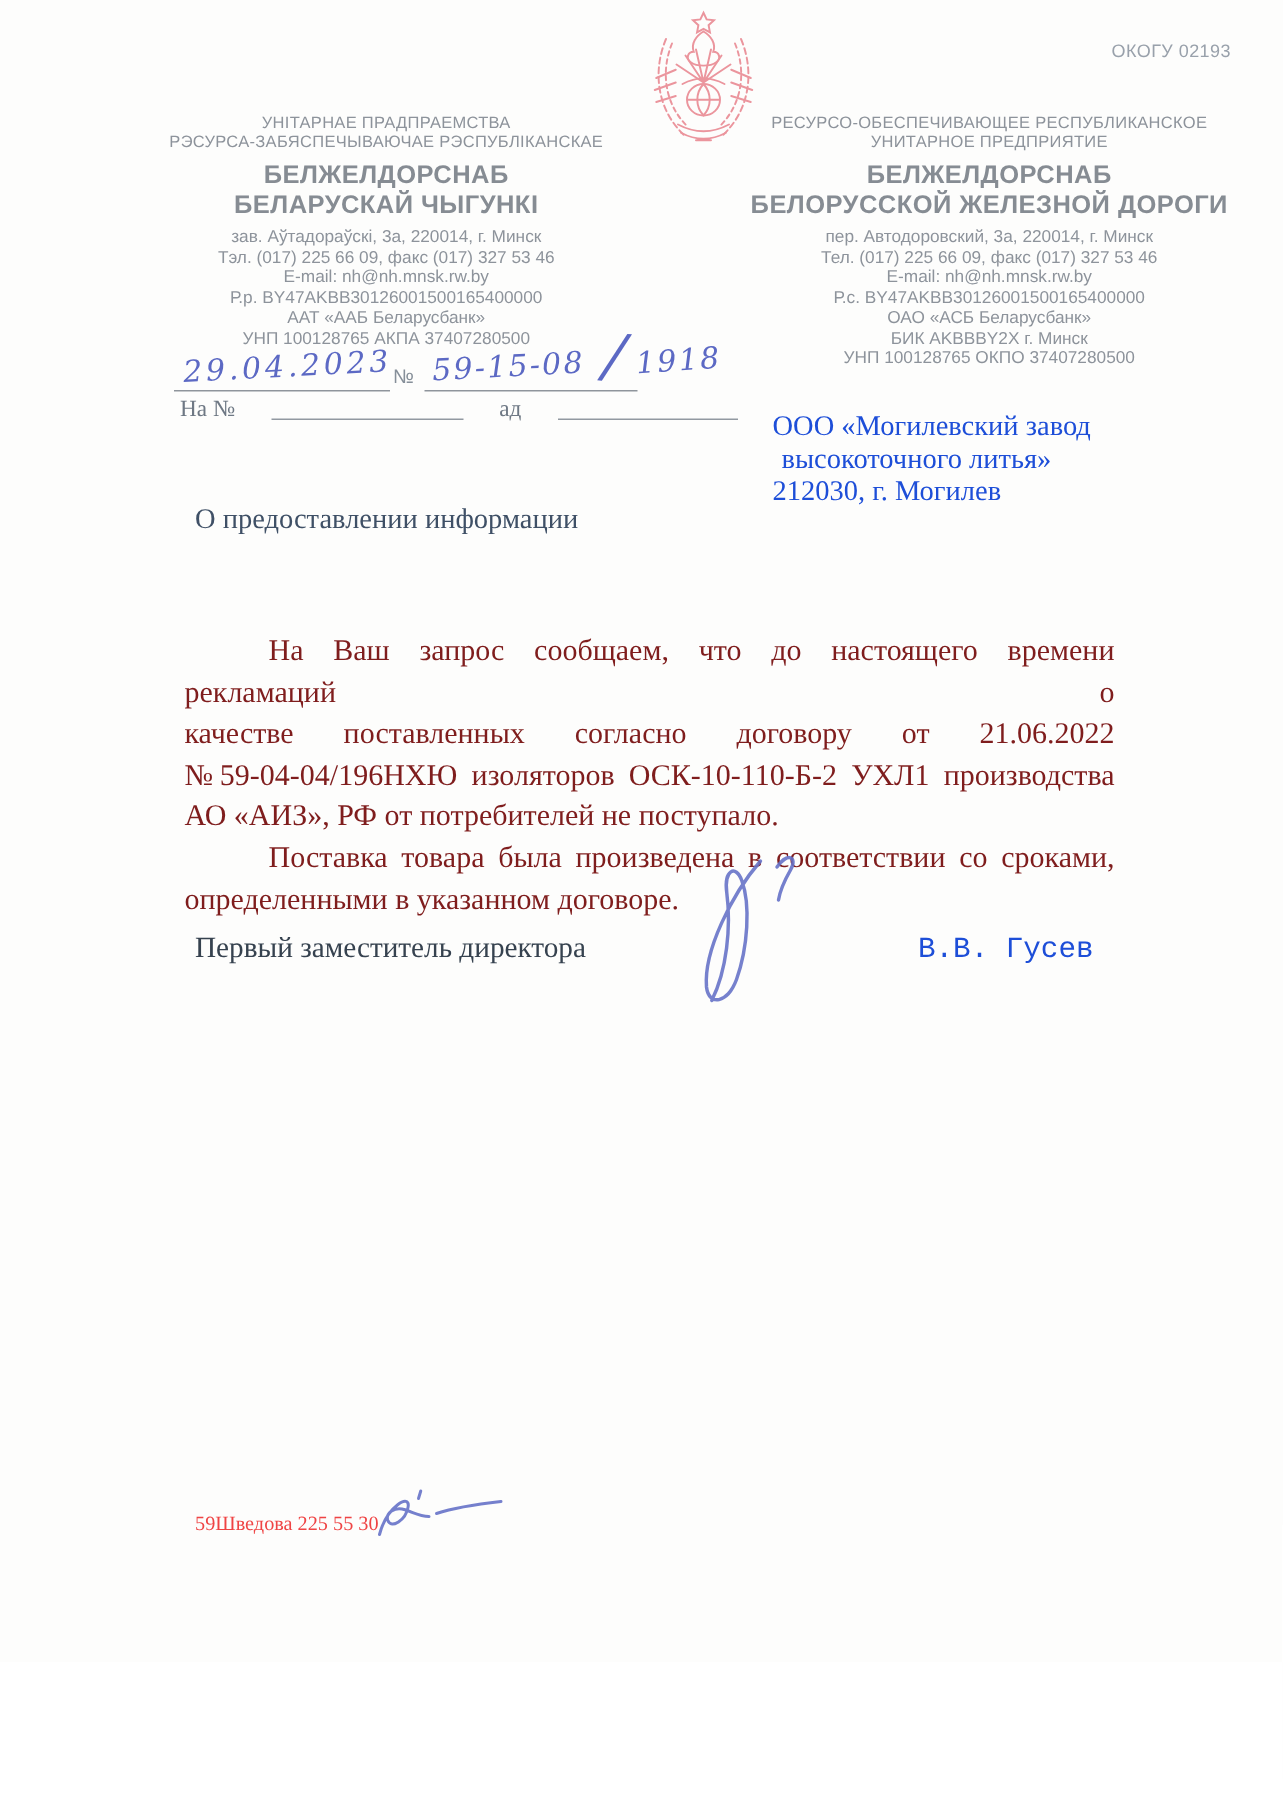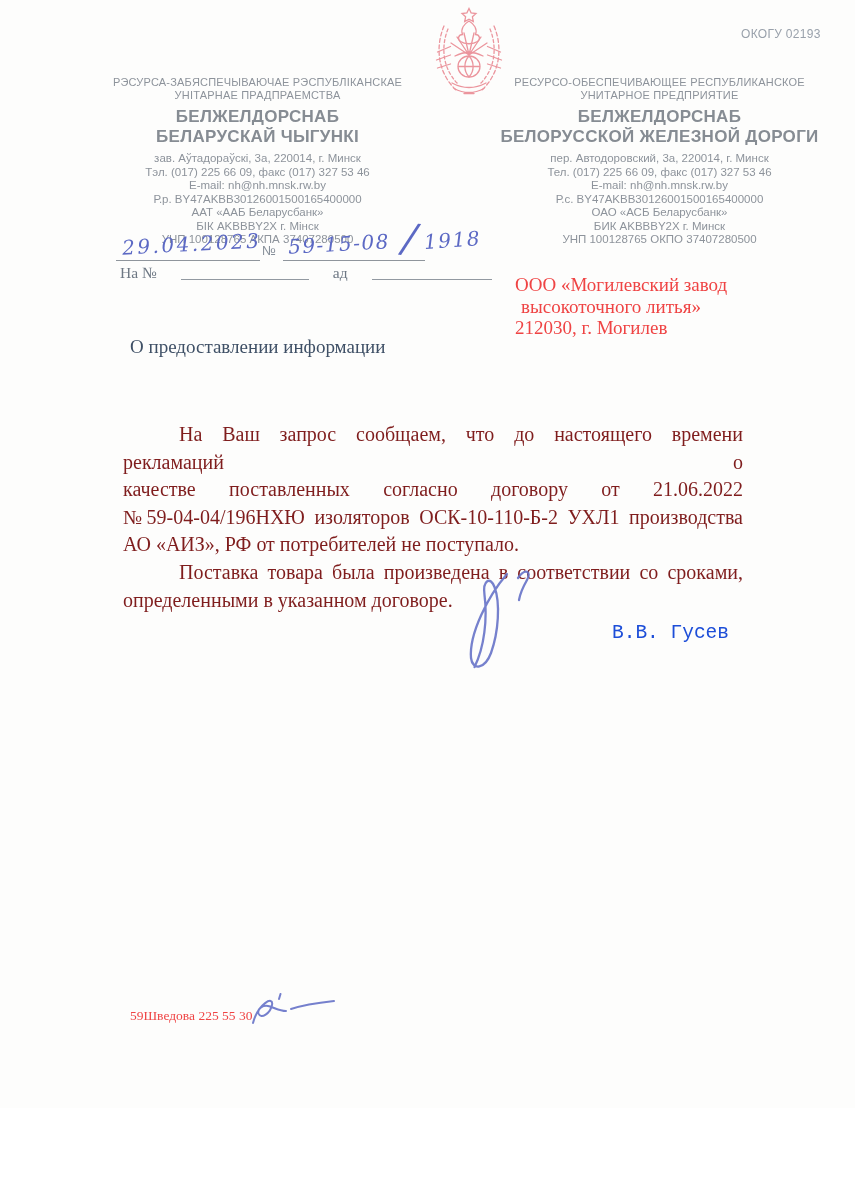--- a/index.html
+++ b/index.html
@@ -27,21 +27,21 @@
   .ref-uline2{position:absolute;left:283px;top:260px;width:142px;border-top:1.4px solid #8f959c;}
   .hw-number{position:absolute;left:288px;top:232px;font-size:20px;letter-spacing:1.5px;transform:rotate(-3deg);}
   .hw-slash{position:absolute;left:403px;top:215px;font-size:40px;font-style:italic;transform:rotate(6deg);font-weight:300;}
   .hw-suffix{position:absolute;left:424px;top:228px;font-size:20px;letter-spacing:1.5px;transform:rotate(-4deg);}
   
   .ref2{position:absolute;left:120px;top:264px;display:flex;align-items:flex-start;gap:24px;color:#6e7884;font-size:15.5px;}
   .ref2 .ul{display:inline-block;height:15px;border-bottom:1.4px solid #9299a1;}
   .ref2 .ul1{width:128px;}
   .ref2 .ul2{width:120px;}
   
-  .recipient{position:absolute;left:515px;top:274px;font-size:19px;line-height:21.5px;color:#ef4444;}
+  .recipient{position:absolute;left:515px;top:274px;font-size:19px;line-height:21.5px;color:#1d4ed8;}
   .recipient .indent{padding-left:6px;}
   
   .subject{position:absolute;left:130px;top:336px;font-size:19px;color:#3f5066;}
   
   .body-text{position:absolute;left:123px;top:421px;width:620px;font-size:20px;line-height:27.6px;color:#7f1d1d;}
   .bl{text-align:justify;text-align-last:justify;-moz-text-align-last:justify;}
   .bl.para-start{text-indent:56px;}
   .bl.para-end{text-align-last:left;-moz-text-align-last:left;}
   
   .sig-title{position:absolute;left:130px;top:622px;font-size:19.5px;color:#36424f;}
@@ -73,32 +73,31 @@
         <path d="M38 49 L20 37 M38 49 L26 31 M38 49 L33 27 M38 49 L43 27 M38 49 L50 31 M38 49 L56 37"></path>
         <path d="M24 50 Q38 42.5 52 50"></path>
         <ellipse cx="38" cy="60.5" rx="11" ry="10.5"></ellipse>
         <path d="M38 50 C32.5 56 32.5 65 38 71 M38 50 C43.5 56 43.5 65 38 71 M27.5 60.5 H48.5"></path>
         <path d="M21 77 Q38 86 55 77 M23 82.5 Q38 90.5 53 82.5 M33 87.5 h10"></path>
       </g>
     </svg>
   </div>
 
   <div class="lh lh-left">
+    <div class="lh-type">УНІТАРНАЕ ПРАДПРАЕМСТВА</div>
     <div class="lh-type">РЭСУРСА-ЗАБЯСПЕЧЫВАЮЧАЕ РЭСПУБЛІКАНСКАЕ</div>
-    <div class="lh-type">УНІТАРНАЕ ПРАДПРАЕМСТВА</div>
     <div class="lh-name-block">
       <div class="lh-name">БЕЛЖЕЛДОРСНАБ</div>
       <div class="lh-name">БЕЛАРУСКАЙ ЧЫГУНКІ</div>
     </div>
     <div class="lh-line">зав. Аўтадораўскі, 3а, 220014, г. Минск</div>
     <div class="lh-line">Тэл. (017) 225 66 09, факс (017) 327 53 46</div>
     <div class="lh-line">E-mail: nh@nh.mnsk.rw.by</div>
     <div class="lh-line">Р.р. BY47AKBB30126001500165400000</div>
     <div class="lh-line">ААТ «ААБ Беларусбанк»</div>
-    <div class="lh-line">БІК AKBBBY2X г. Мінск</div>
     <div class="lh-line">УНП 100128765 АКПА 37407280500</div>
   </div>
 
   <div class="lh lh-right">
     <div class="lh-type">РЕСУРСО-ОБЕСПЕЧИВАЮЩЕЕ РЕСПУБЛИКАНСКОЕ</div>
     <div class="lh-type">УНИТАРНОЕ ПРЕДПРИЯТИЕ</div>
     <div class="lh-name-block">
       <div class="lh-name">БЕЛЖЕЛДОРСНАБ</div>
       <div class="lh-name">БЕЛОРУССКОЙ ЖЕЛЕЗНОЙ ДОРОГИ</div>
     </div>
@@ -136,20 +135,21 @@
 
   <div class="body-text">
     <div class="bl para-start">На Ваш запрос сообщаем, что до настоящего времени рекламаций о</div>
     <div class="bl">качестве поставленных согласно договору от 21.06.2022</div>
     <div class="bl">№59-04-04/196НХЮ изоляторов ОСК-10-110-Б-2 УХЛ1 производства</div>
     <div class="bl para-end">АО «АИЗ», РФ от потребителей не поступало.</div>
     <div class="bl para-start">Поставка товара была произведена в соответствии со сроками,</div>
     <div class="bl para-end">определенными в указанном договоре.</div>
   </div>
 
+  <div class="sig-title">Первый заместитель директора</div>
 
   <div class="sig-scribble">
     <svg viewBox="0 0 100 110" width="100" height="110">
       <g fill="none" stroke="#6773c8" stroke-width="2.3" stroke-linecap="round" opacity="0.9">
         <path d="M66 12 C73 2 80 5 75 14 C71 21 68 28 67 34"></path>
         <path d="M55 8 C36 30 17 68 19 92 C20.5 105 33 103 39 87 C46.5 66 48.5 37 42.5 21 C38.5 10 30.5 14 32.5 29 C35.5 52 32.5 81 22.5 101"></path>
       </g>
     </svg>
   </div>
 

